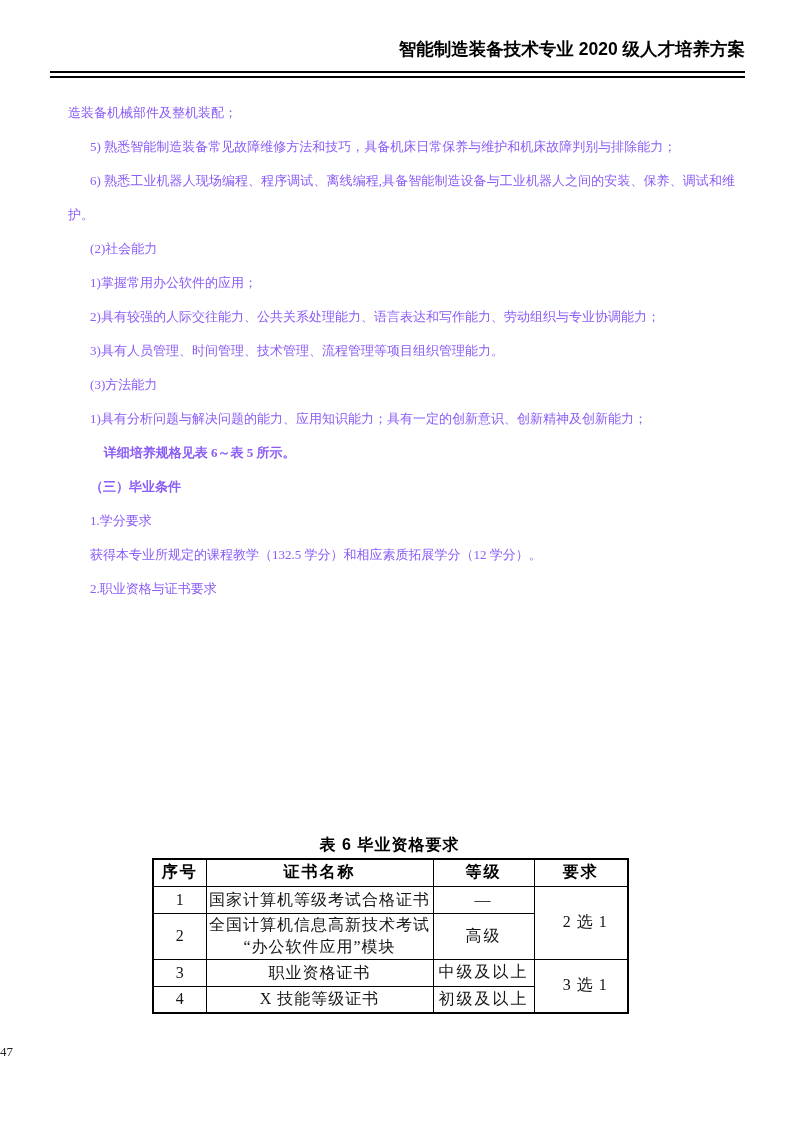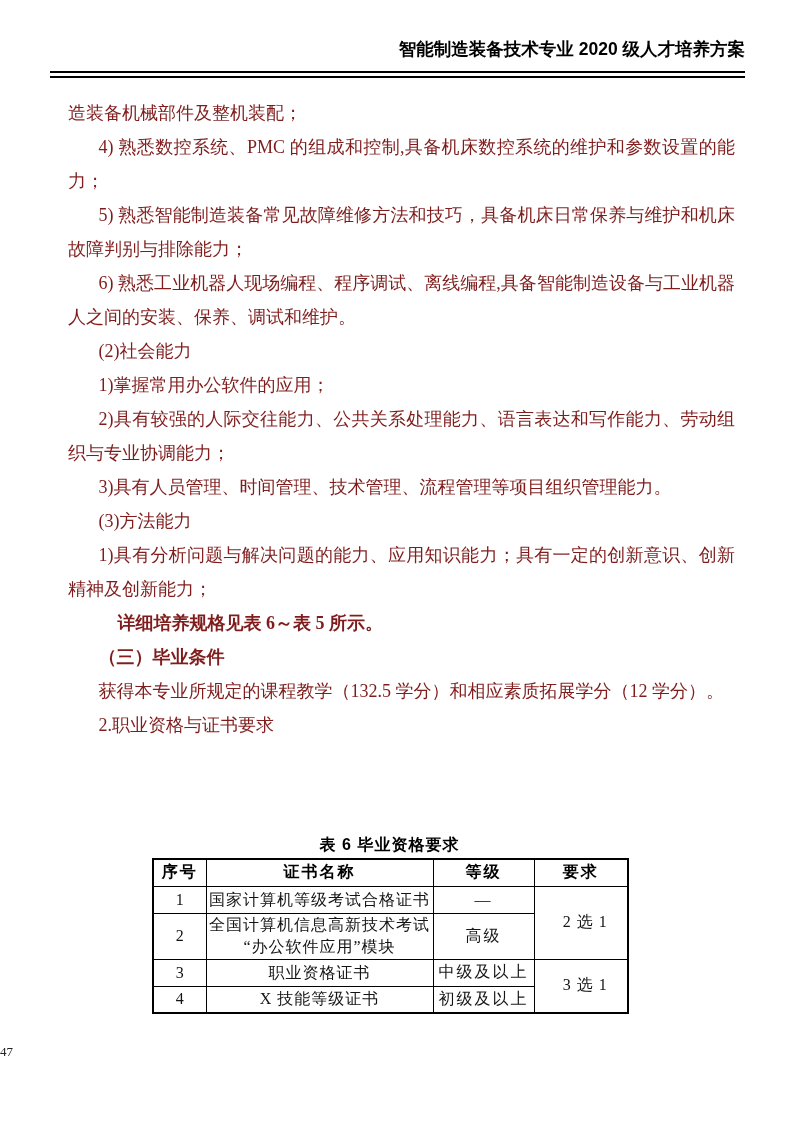--- a/index.html
+++ b/index.html
@@ -24,23 +24,23 @@
     position:absolute; top:71px; left:50px; right:48px;
     height:3px;
     border-top:2px solid #000;
     border-bottom:2px solid #000;
   }
   
   .doc-body {
     position:absolute; top:96px; left:68px;
     width:667px; height:742px; overflow:hidden;
     font-family:"Liberation Serif","DejaVu Serif",serif;
-    font-size:18px; line-height:34px;
+    font-size:13px; line-height:34px;
     text-align:justify;
-    color:#7f1d1d;
+    color:#8b5cf6;
   }
   .doc-body p.para { margin:0; text-indent:1.7em; }
   .doc-body p.para.flush { text-indent:0; }
   .doc-body p.para.deep  { text-indent:2.75em;font-weight:bold; }
   .doc-body p.para.bold-heading {
     font-family:"Liberation Sans","DejaVu Sans",sans-serif;
     font-weight:bold;
   }
   
   .table-area { position:absolute; top:836px; left:152px; width:475px; }
@@ -90,31 +90,31 @@
 
 <div class="page">
 
   <div class="doc-header">智能制造装备技术专业 2020 级人才培养方案</div>
 
   <div class="header-rule"></div>
 
   <div class="doc-body" id="body-text">
 
   <p class="para flush">造装备机械部件及整机装配；</p>
-      <p class="para">4) 熟悉数控系统、PMC 的组成和控制,具备机床数控系统的维护和参数设置的能力；</p>
       <p class="para">5) 熟悉智能制造装备常见故障维修方法和技巧，具备机床日常保养与维护和机床故障判别与排除能力；</p>
       <p class="para">6) 熟悉工业机器人现场编程、程序调试、离线编程,具备智能制造设备与工业机器人之间的安装、保养、调试和维护。</p>
       <p class="para">(2)社会能力</p>
       <p class="para">1)掌握常用办公软件的应用；</p>
       <p class="para">2)具有较强的人际交往能力、公共关系处理能力、语言表达和写作能力、劳动组织与专业协调能力；</p>
       <p class="para">3)具有人员管理、时间管理、技术管理、流程管理等项目组织管理能力。</p>
       <p class="para">(3)方法能力</p>
       <p class="para">1)具有分析问题与解决问题的能力、应用知识能力；具有一定的创新意识、创新精神及创新能力；</p>
       <p class="para deep">详细培养规格见表 6～表 5 所示。</p>
       <p class="para bold-heading">（三）毕业条件</p>
+      <p class="para">1.学分要求</p>
       <p class="para">获得本专业所规定的课程教学（132.5 学分）和相应素质拓展学分（12 学分）。</p>
       <p class="para">2.职业资格与证书要求</p>
     </div>
 
   <div class="table-area">
     <div class="table-caption">表 6 毕业资格要求</div>
 
     <table class="qual-table">
       <colgroup>
         <col style="width:53px">

